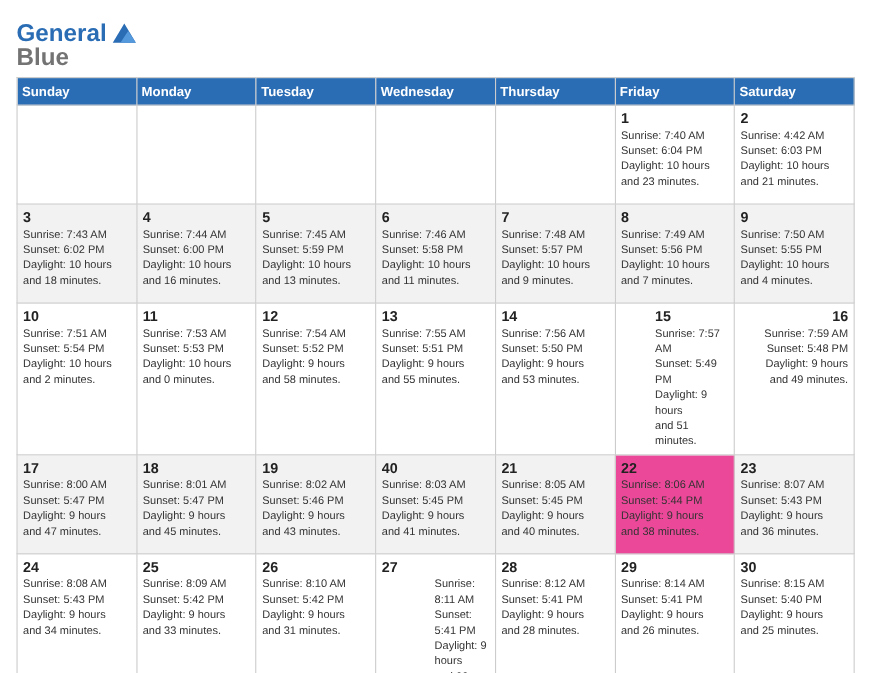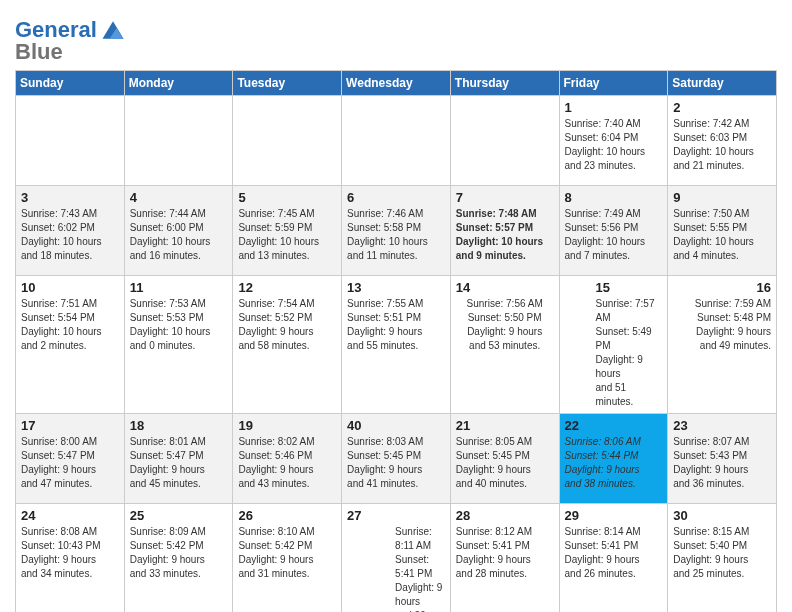--- a/index.html
+++ b/index.html
@@ -139,21 +139,21 @@
         <td class="empty-cell"></td>
         <td style="background-color: rgb(255, 255, 255);">
           <span class="day-num">1</span>
           <div class="cell-info" style="white-space: pre-line;">Sunrise: 7:40 AM
 Sunset: 6:04 PM
 Daylight: 10 hours
 and 23 minutes.</div>
         </td>
         <td style="background-color: rgb(255, 255, 255);">
           <span class="day-num">2</span>
-          <div class="cell-info" style="white-space: pre-line;">Sunrise: 7:42 AM
+          <div class="cell-info" style="white-space: pre-line;">Sunrise: 4:42 AM
 Sunset: 6:03 PM
 Daylight: 10 hours
 and 21 minutes.</div>
         </td>
       </tr>
       <tr>
         <td style="background-color: rgb(242, 242, 242);">
           <span class="day-num">3</span>
           <div class="cell-info" style="white-space: pre-line;">Sunrise: 7:43 AM
 Sunset: 6:02 PM
@@ -176,21 +176,21 @@
         </td>
         <td style="background-color: rgb(242, 242, 242);">
           <span class="day-num">6</span>
           <div class="cell-info" style="white-space: pre-line;">Sunrise: 7:46 AM
 Sunset: 5:58 PM
 Daylight: 10 hours
 and 11 minutes.</div>
         </td>
         <td style="background-color: rgb(242, 242, 242);">
           <span class="day-num">7</span>
-          <div class="cell-info" style="white-space: pre-line; font-weight: bold;">Sunrise: 7:48 AM
+          <div class="cell-info" style="white-space: pre-line;">Sunrise: 7:48 AM
 Sunset: 5:57 PM
 Daylight: 10 hours
 and 9 minutes.</div>
         </td>
         <td style="background-color: rgb(242, 242, 242);">
           <span class="day-num">8</span>
           <div class="cell-info" style="white-space: pre-line;">Sunrise: 7:49 AM
 Sunset: 5:56 PM
 Daylight: 10 hours
 and 7 minutes.</div>
@@ -227,21 +227,21 @@
         </td>
         <td style="background-color: rgb(255, 255, 255);">
           <span class="day-num">13</span>
           <div class="cell-info" style="white-space: pre-line;">Sunrise: 7:55 AM
 Sunset: 5:51 PM
 Daylight: 9 hours
 and 55 minutes.</div>
         </td>
         <td style="background-color: rgb(255, 255, 255);">
           <span class="day-num">14</span>
-          <div class="cell-info" style="white-space: pre-line; text-align: center;">Sunrise: 7:56 AM
+          <div class="cell-info" style="white-space: pre-line;">Sunrise: 7:56 AM
 Sunset: 5:50 PM
 Daylight: 9 hours
 and 53 minutes.</div>
         </td>
         <td style="background-color: rgb(255, 255, 255); padding-left: 36px;">
           <span class="day-num">15</span>
           <div class="cell-info" style="white-space: pre-line;">Sunrise: 7:57 AM
 Sunset: 5:49 PM
 Daylight: 9 hours
 and 51 minutes.</div>
@@ -283,40 +283,40 @@
 Daylight: 9 hours
 and 41 minutes.</div>
         </td>
         <td style="background-color: rgb(242, 242, 242);">
           <span class="day-num">21</span>
           <div class="cell-info" style="white-space: pre-line;">Sunrise: 8:05 AM
 Sunset: 5:45 PM
 Daylight: 9 hours
 and 40 minutes.</div>
         </td>
-        <td style="background-color: #0ea5e9;">
+        <td style="background-color: #ec4899;">
           <span class="day-num">22</span>
-          <div class="cell-info" style="white-space: pre-line; font-style: italic;">Sunrise: 8:06 AM
+          <div class="cell-info" style="white-space: pre-line;">Sunrise: 8:06 AM
 Sunset: 5:44 PM
 Daylight: 9 hours
 and 38 minutes.</div>
         </td>
         <td style="background-color: rgb(242, 242, 242);">
           <span class="day-num">23</span>
           <div class="cell-info" style="white-space: pre-line;">Sunrise: 8:07 AM
 Sunset: 5:43 PM
 Daylight: 9 hours
 and 36 minutes.</div>
         </td>
       </tr>
       <tr>
         <td style="background-color: rgb(255, 255, 255);">
           <span class="day-num">24</span>
           <div class="cell-info" style="white-space: pre-line;">Sunrise: 8:08 AM
-Sunset: 10:43 PM
+Sunset: 5:43 PM
 Daylight: 9 hours
 and 34 minutes.</div>
         </td>
         <td style="background-color: rgb(255, 255, 255);">
           <span class="day-num">25</span>
           <div class="cell-info" style="white-space: pre-line;">Sunrise: 8:09 AM
 Sunset: 5:42 PM
 Daylight: 9 hours
 and 33 minutes.</div>
         </td>

